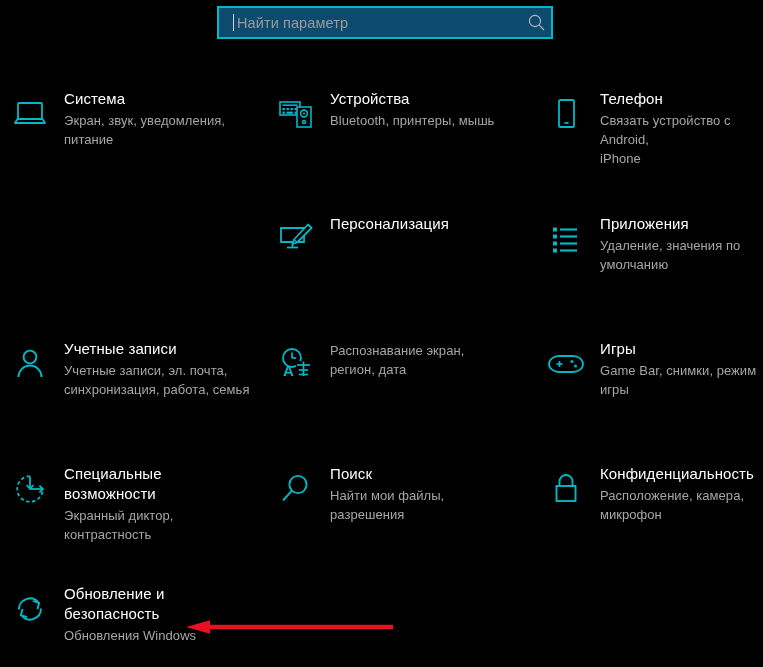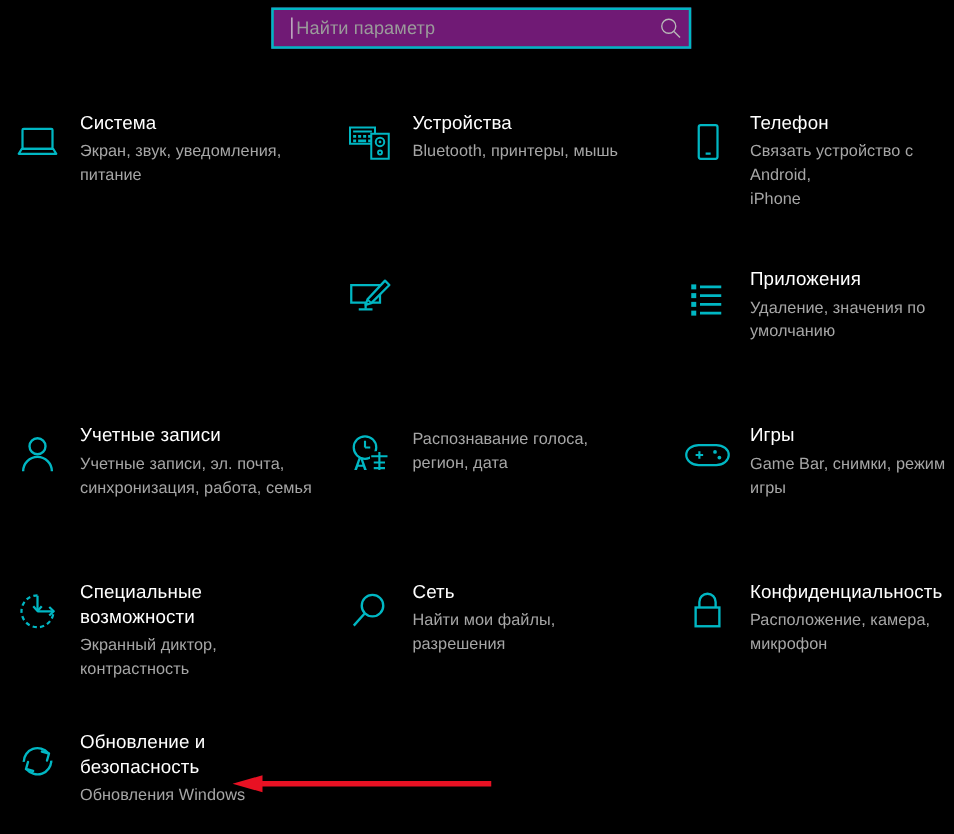--- a/index.html
+++ b/index.html
@@ -22,21 +22,21 @@
     left: 0; top: 0;
     width: 763px;
     height: 48px;
   }
   .search-box {
     position: absolute;
     left: 217px;
     top: 6px;
     width: 336px;
     height: 33px;
-    background: #701a75;
+    background: #0c4a6e;
     border: 2px solid #00b7c3;
     box-sizing: border-box;
     display: flex;
     align-items: center;
   }
   .search-caret {
     width: 1px;
     height: 17px;
     background: #d4d4d4;
     margin-left: 14px;
@@ -213,20 +213,21 @@
       <div class="tile-icon">
         <svg width="36" height="32" viewBox="0 0 36 32">
           <path d="M3 5 H26 V19 H3 Z" fill="none" stroke="#00b7c3" stroke-width="1.8"></path>
           <line x1="14.5" y1="19" x2="14.5" y2="24" stroke="#00b7c3" stroke-width="1.8"></line>
           <line x1="9" y1="24.5" x2="20" y2="24.5" stroke="#00b7c3" stroke-width="1.8"></line>
           <path d="M30 1.5 L33.5 5 L19 19.5 L14.5 21 L16 16.5 Z" fill="#000" stroke="#00b7c3" stroke-width="1.8" stroke-linejoin="round"></path>
           <line x1="16.2" y1="16.8" x2="19.2" y2="19.6" stroke="#00b7c3" stroke-width="1.4"></line>
         </svg>
       </div>
       <div class="tile-text">
+        <div class="tile-title">Персонализация</div>
       </div>
     </div>
 
     <div class="tile col-3">
       <div class="tile-icon">
         <svg width="32" height="30" viewBox="0 0 32 30">
           <rect x="3" y="3.5" width="4" height="4" fill="#00b7c3"></rect>
           <rect x="10" y="4.4" width="17" height="2.2" fill="#00b7c3"></rect>
           <rect x="3" y="10.5" width="4" height="4" fill="#00b7c3"></rect>
           <rect x="10" y="11.4" width="17" height="2.2" fill="#00b7c3"></rect>
@@ -269,21 +270,21 @@
           <line x1="14" y1="11" x2="18.2" y2="11" stroke="#00b7c3" stroke-width="1.7"></line>
           <text x="5" y="29" font-family="'Liberation Sans', sans-serif" font-size="15" font-weight="bold" fill="#00b7c3">A</text>
           <rect x="18" y="14" width="15" height="15" fill="#000"></rect>
           <line x1="19" y1="18" x2="32" y2="18" stroke="#00b7c3" stroke-width="1.7"></line>
           <line x1="25.5" y1="14.5" x2="25.5" y2="29" stroke="#00b7c3" stroke-width="1.7"></line>
           <line x1="21" y1="23" x2="30" y2="23" stroke="#00b7c3" stroke-width="1.7"></line>
           <line x1="21" y1="27.5" x2="30" y2="27.5" stroke="#00b7c3" stroke-width="1.7"></line>
         </svg>
       </div>
       <div class="tile-text">
-        <div class="tile-sub">Распознавание голоса,
+        <div class="tile-sub">Распознавание экран,
 регион, дата</div>
       </div>
     </div>
 
     <div class="tile col-3">
       <div class="tile-icon">
         <svg width="38" height="28" viewBox="0 0 38 28">
           <path d="M12 6 H26 A10 8 0 0 1 26 22 H12 A10 8 0 0 1 12 6 Z" fill="none" stroke="#00b7c3" stroke-width="1.8"></path>
           <line x1="9.5" y1="14" x2="15.5" y2="14" stroke="#00b7c3" stroke-width="1.7"></line>
           <line x1="12.5" y1="11" x2="12.5" y2="17" stroke="#00b7c3" stroke-width="1.7"></line>
@@ -321,21 +322,21 @@
     </div>
 
     <div class="tile col-2">
       <div class="tile-icon">
         <svg width="34" height="34" viewBox="0 0 34 34">
           <circle cx="19" cy="12.5" r="8.6" fill="none" stroke="#00b7c3" stroke-width="1.9"></circle>
           <line x1="12.9" y1="18.6" x2="4" y2="28.5" stroke="#00b7c3" stroke-width="1.9"></line>
         </svg>
       </div>
       <div class="tile-text">
-        <div class="tile-title">Сеть</div>
+        <div class="tile-title">Поиск</div>
         <div class="tile-sub">Найти мои файлы,
 разрешения</div>
       </div>
     </div>
 
     <div class="tile col-3">
       <div class="tile-icon">
         <svg width="30" height="34" viewBox="0 0 30 34">
           <path d="M8.5 14 V9.5 A6.5 6.5 0 0 1 21.5 9.5 V14" fill="none" stroke="#00b7c3" stroke-width="1.9"></path>
           <rect x="5.5" y="14" width="19" height="15" fill="none" stroke="#00b7c3" stroke-width="1.9"></rect>

